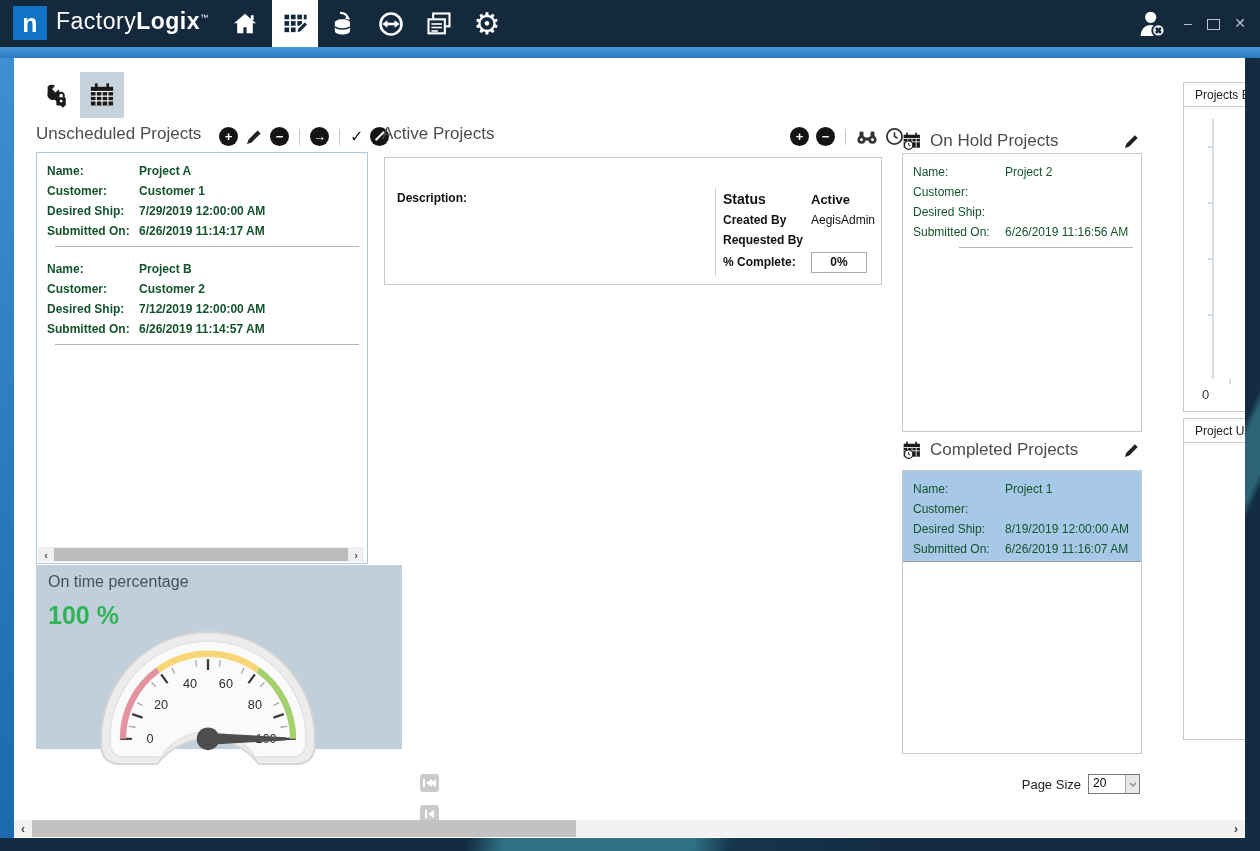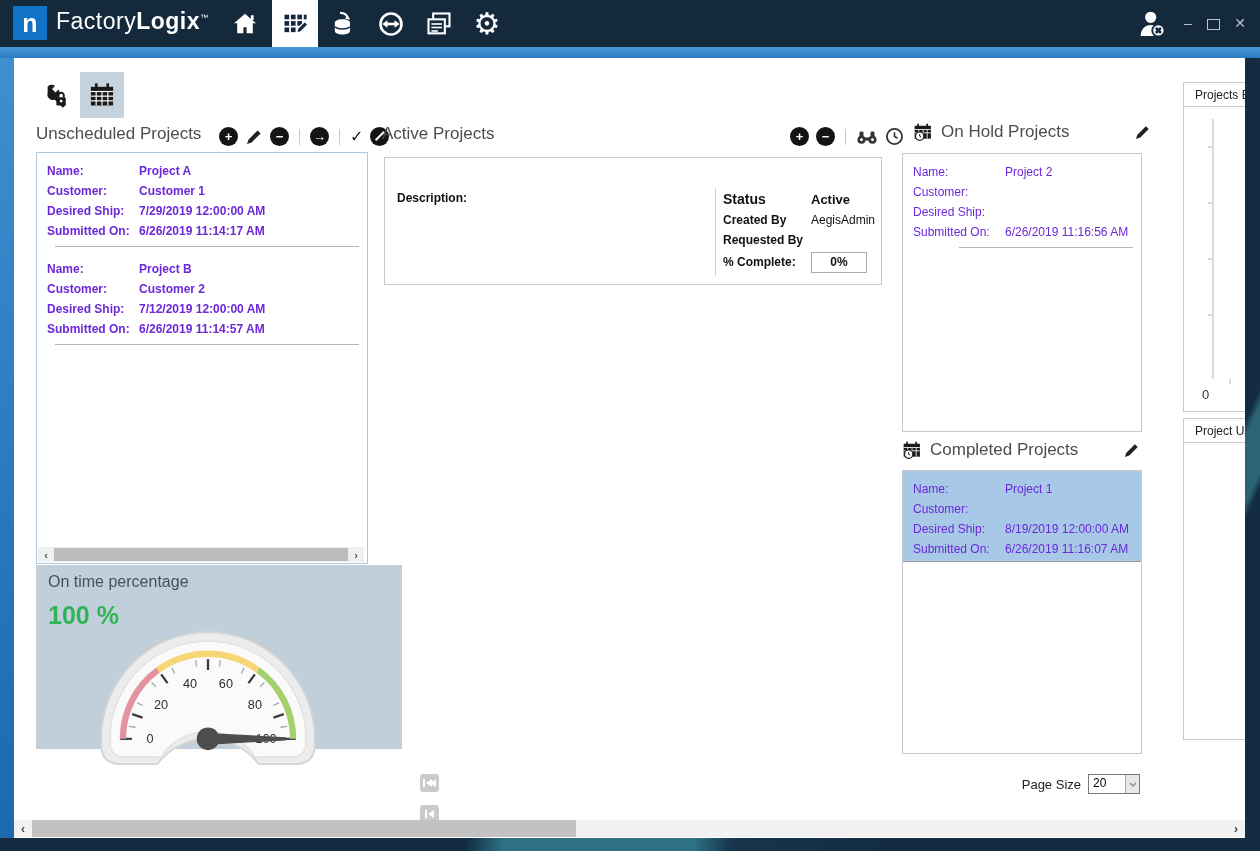--- a/index.html
+++ b/index.html
@@ -36,21 +36,21 @@
 
   .sec-title{font-size:17px;color:#4d4d4d;white-space:nowrap;}
   .cbtn{width:19px;height:19px;border-radius:50%;background:#141414;color:#fff;display:flex;
         align-items:center;justify-content:center;font-size:13px;font-weight:bold;line-height:1;}
   .tooldiv{width:1px;height:16px;background:#c9c9c9;margin:0 3px;}
   .toolbar{display:flex;align-items:center;gap:7px;}
 
   .listbox{border:1px solid #afc7dc;background:#fff;}
   .plainbox{border:1px solid #c9c9c9;background:#fff;}
 
-  .proj{font-size:12px;color:#6d28d9;}
+  .proj{font-size:12px;color:#14532d;}
   .proj .row{display:flex;line-height:20px;}
   .proj .lbl{width:92px;flex:none;}
   .proj.boldtxt{font-weight:bold;}
   .divider{border-bottom:1px solid #b5b5b5;margin:5px 4px 8px 8px;}
 
   
   .hscroll{background:#f0f0f0;display:flex;align-items:center;}
   .hscroll .arrow{width:16px;text-align:center;color:#555;font-size:11px;font-weight:bold;flex:none;}
   .hscroll .thumb{height:13px;background:#bcbcbc;flex:1;}
 
@@ -396,21 +396,21 @@
         <span class="val">1</span>
         <span class="sp" style="flex:1;"></span>
         <span class="dd">
             <svg class="chev" viewBox="0 0 8 5">
               <path d="M1 1l3 3 3-3" fill="none" stroke="#8a8a8a" stroke-width="1.4"></path>
             </svg>
           </span>
       </div>
     </div>
 
-    <div class="abs" style="left:888px;top:64px;display:flex;align-items:center;gap:8px;width:238px;margin-left:11px;">
+    <div class="abs" style="left:888px;top:73px;display:flex;align-items:center;gap:8px;width:238px;">
       <span>
         <svg width="20" height="20" viewBox="0 0 24 24">
           <rect x="5" y="2" width="2" height="4" fill="#1a1a1a"></rect>
             <rect x="16" y="2" width="2" height="4" fill="#1a1a1a"></rect>
           <rect x="2" y="4.5" width="19.5" height="15.5" fill="#1a1a1a"></rect>
           <g stroke="#fff" stroke-width="1">
               <line x1="2" y1="9" x2="21.5" y2="9"></line>
               <line x1="2" y1="13" x2="21.5" y2="13"></line>
               <line x1="7" y1="9" x2="7" y2="20"></line>
               <line x1="12" y1="9" x2="12" y2="20"></line>

